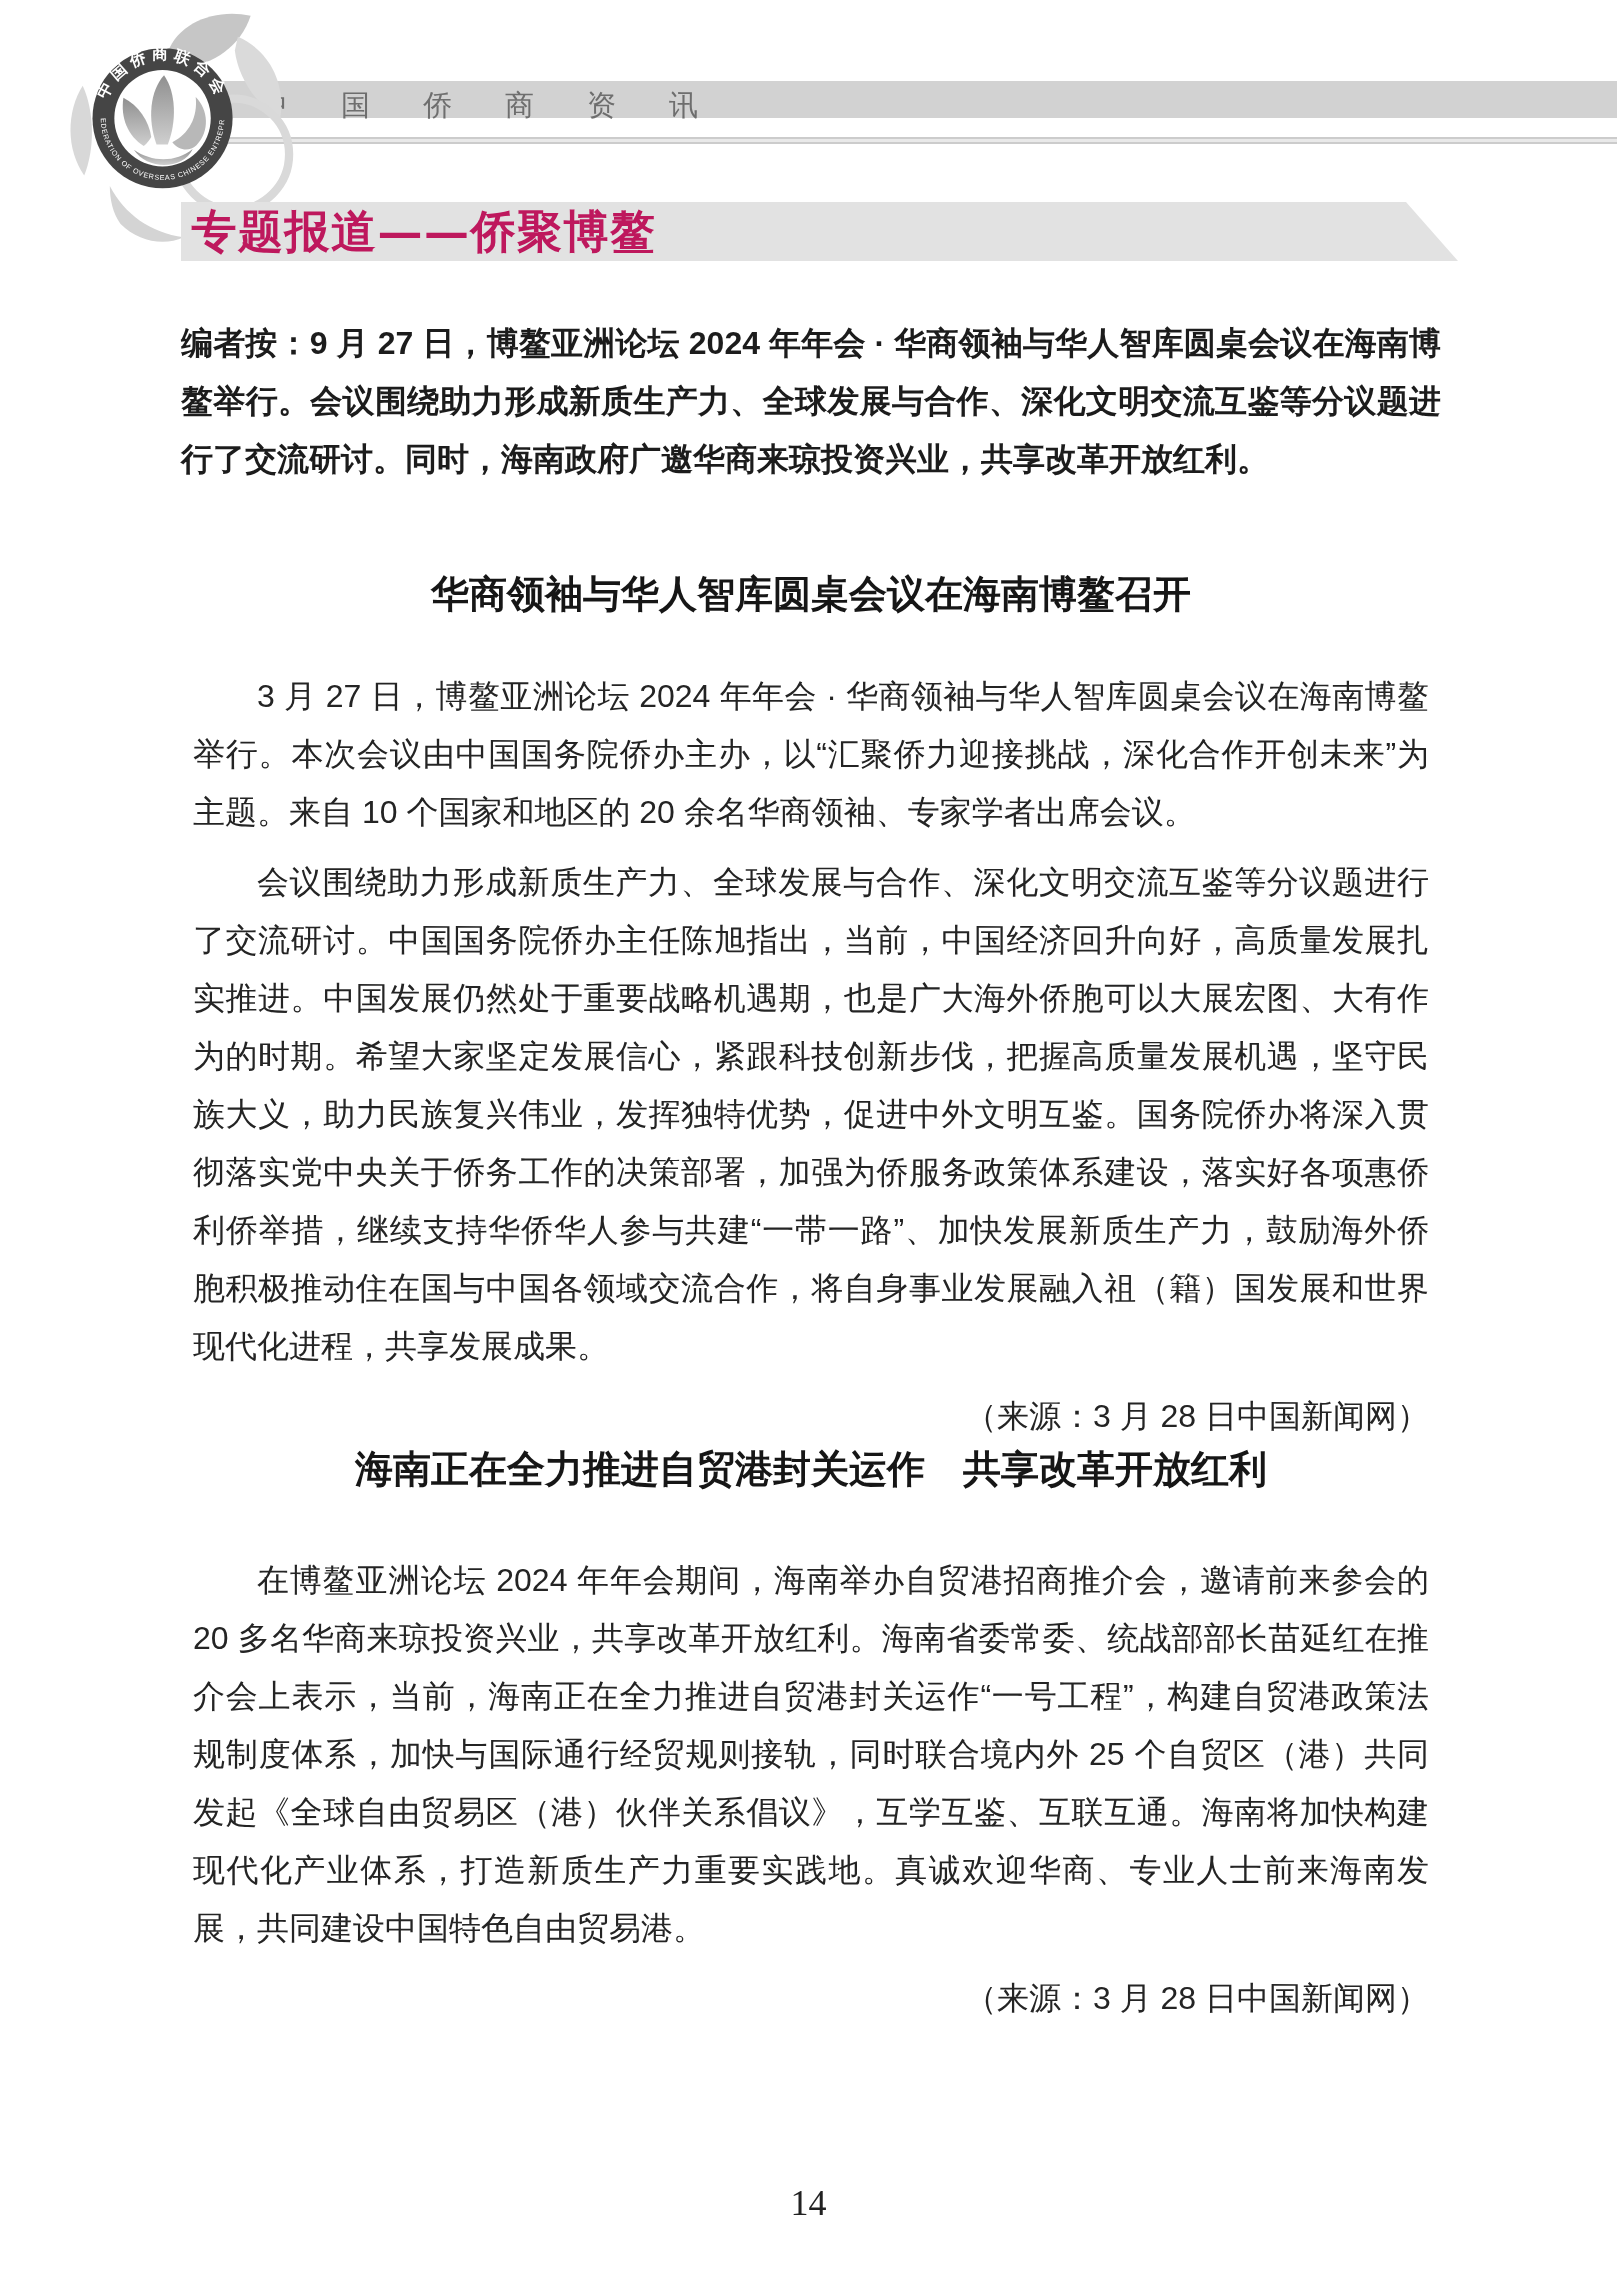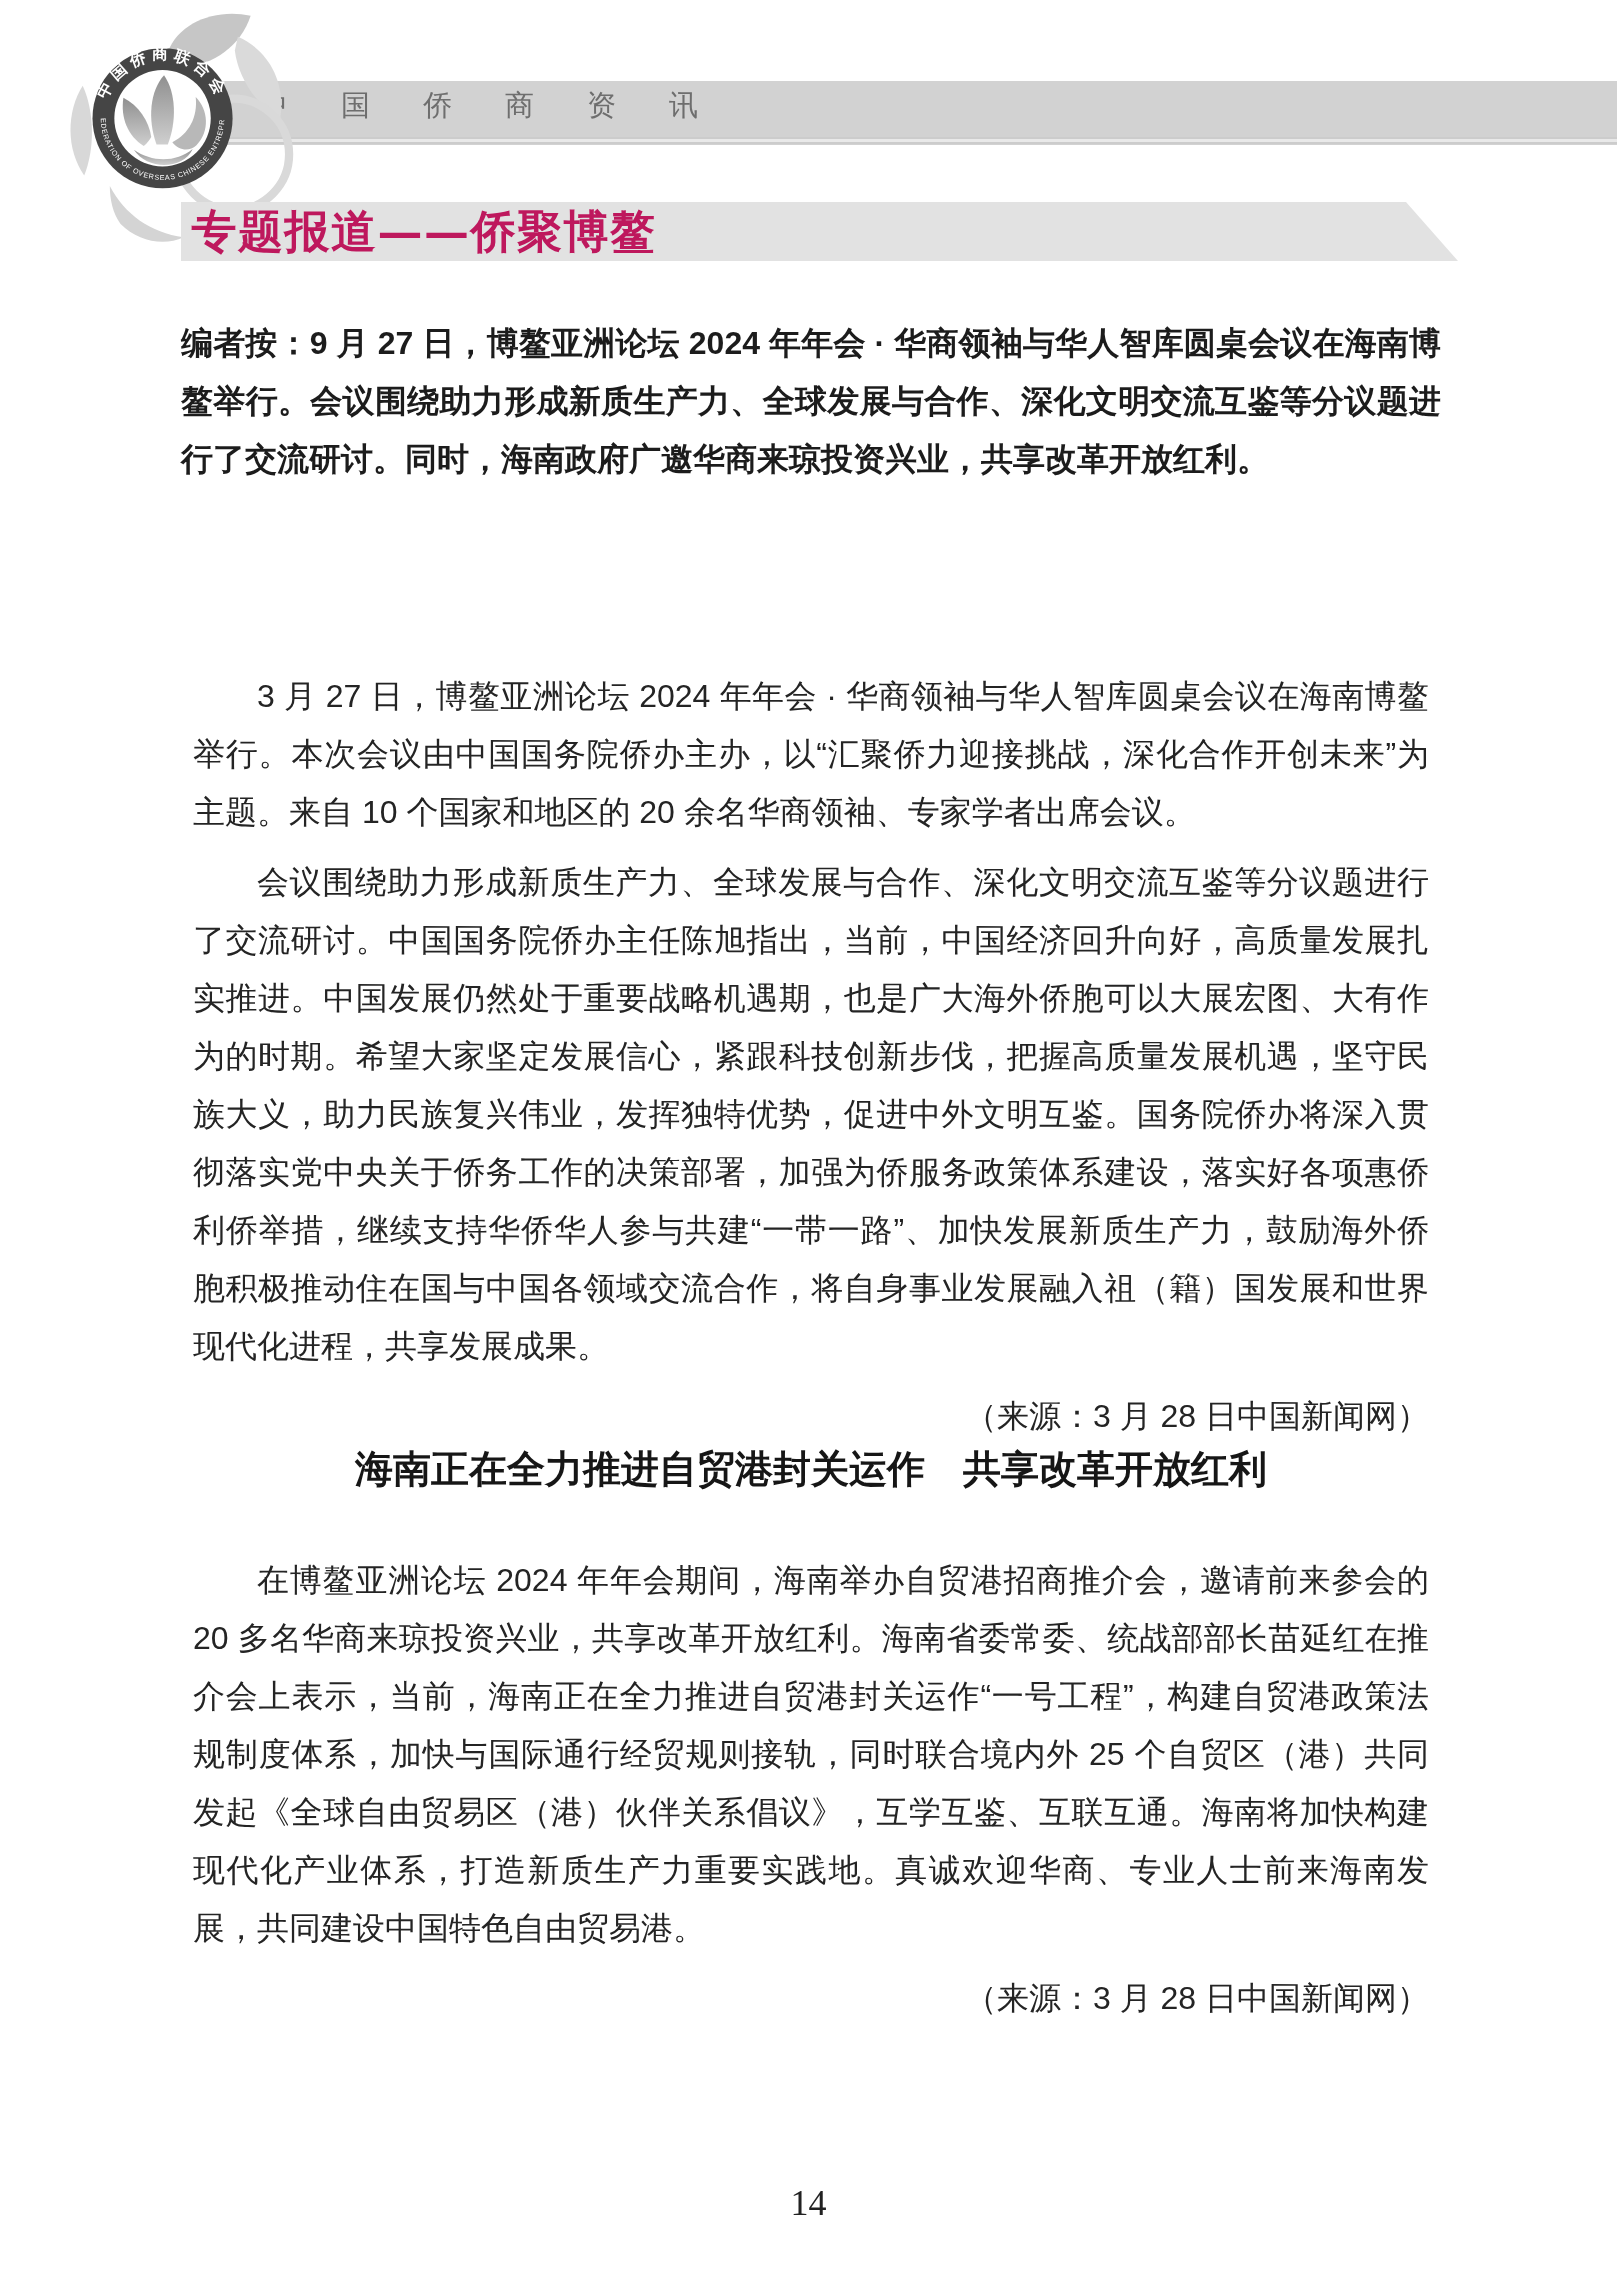--- a/index.html
+++ b/index.html
@@ -1,20 +1,20 @@
 <!DOCTYPE html>
 <html style="font-size:12px"><head>
 <meta charset="utf-8">
 <style>
   html,body{margin:0;padding:0;background:#ffffff;}
   .page{position:relative;width:1617px;height:2284px;background:#ffffff;overflow:hidden;
         font-family:"Liberation Sans",sans-serif;}
 
   
-  .header-bar{position:absolute;left:205px;top:81px;right:0;height:64px;background:#d2d2d2;}
+  .header-bar{position:absolute;left:205px;top:81px;right:0;height:37px;background:#d2d2d2;}
   .masthead{font-size:29px;color:#6e6e6e;letter-spacing:53px;line-height:48px;
             padding-left:54px;white-space:nowrap;}
   .header-stripe{position:absolute;left:205px;top:137px;right:0;height:6.8px;
             background:linear-gradient(to bottom,#cccccc 0,#cccccc 1.5px,#e9e9e9 1.5px,#e9e9e9 4.5px,#cccccc 4.5px,#cccccc 6.8px);}
 
   .logo{position:absolute;left:36px;top:6px;width:290px;height:250px;}
 
   
   .banner{position:absolute;left:181px;top:202px;width:1277px;height:59px;background:#e2e2e2;
           clip-path:polygon(0 0,1225px 0,100% 100%,0 100%);}
@@ -85,20 +85,21 @@
       <path d="M 130,190 C 154,207 186,207 208,189 C 196,216 148,218 130,190 Z" fill="url(#lg)"></path>
     </g>
   </svg>
 
   <div class="banner">
     <div class="banner-title">专题报道——侨聚博鳌</div>
   </div>
 
   <div class="editor-note">编者按：9 月 27 日，博鳌亚洲论坛 2024 年年会 · 华商领袖与华人智库圆桌会议在海南博鳌举行。会议围绕助力形成新质生产力、全球发展与合作、深化文明交流互鉴等分议题进行了交流研讨。同时，海南政府广邀华商来琼投资兴业，共享改革开放红利。</div>
 
+  <div class="article-title" id="a1-title">华商领袖与华人智库圆桌会议在海南博鳌召开</div>
   <div class="article-body" id="a1-body">
     <p>3 月 27 日，博鳌亚洲论坛 2024 年年会 · 华商领袖与华人智库圆桌会议在海南博鳌举行。本次会议由中国国务院侨办主办，以“汇聚侨力迎接挑战，深化合作开创未来”为主题。来自 10 个国家和地区的 20 余名华商领袖、专家学者出席会议。</p>
     <p>会议围绕助力形成新质生产力、全球发展与合作、深化文明交流互鉴等分议题进行了交流研讨。中国国务院侨办主任陈旭指出，当前，中国经济回升向好，高质量发展扎实推进。中国发展仍然处于重要战略机遇期，也是广大海外侨胞可以大展宏图、大有作为的时期。希望大家坚定发展信心，紧跟科技创新步伐，把握高质量发展机遇，坚守民族大义，助力民族复兴伟业，发挥独特优势，促进中外文明互鉴。国务院侨办将深入贯彻落实党中央关于侨务工作的决策部署，加强为侨服务政策体系建设，落实好各项惠侨利侨举措，继续支持华侨华人参与共建“一带一路”、加快发展新质生产力，鼓励海外侨胞积极推动住在国与中国各领域交流合作，将自身事业发展融入祖（籍）国发展和世界现代化进程，共享发展成果。</p>
     <p class="source">（来源：3 月 28 日中国新闻网）</p>
   </div>
 
   <div class="article-title" id="a2-title">海南正在全力推进自贸港封关运作　共享改革开放红利</div>
   <div class="article-body" id="a2-body">
     <p>在博鳌亚洲论坛 2024 年年会期间，海南举办自贸港招商推介会，邀请前来参会的 20 多名华商来琼投资兴业，共享改革开放红利。海南省委常委、统战部部长苗延红在推介会上表示，当前，海南正在全力推进自贸港封关运作“一号工程”，构建自贸港政策法规制度体系，加快与国际通行经贸规则接轨，同时联合境内外 25 个自贸区（港）共同发起《全球自由贸易区（港）伙伴关系倡议》，互学互鉴、互联互通。海南将加快构建现代化产业体系，打造新质生产力重要实践地。真诚欢迎华商、专业人士前来海南发展，共同建设中国特色自由贸易港。</p>
     <p class="source">（来源：3 月 28 日中国新闻网）</p>

